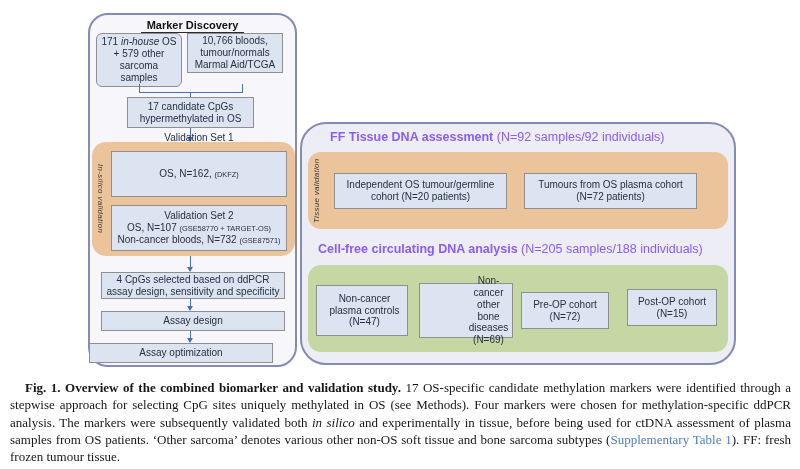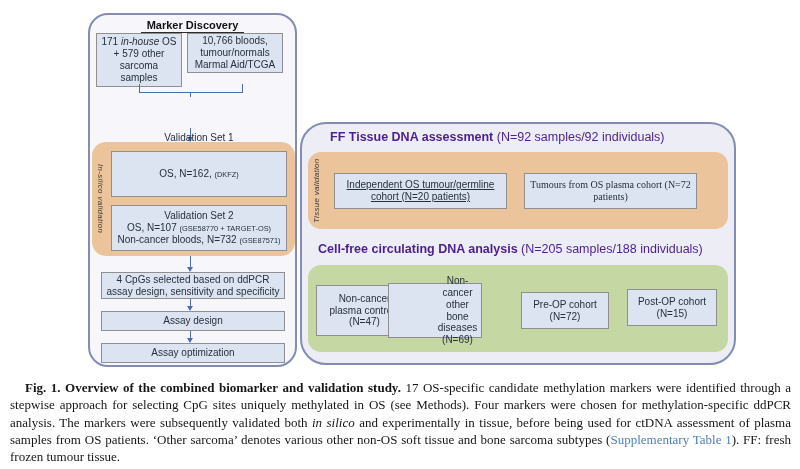--- a/index.html
+++ b/index.html
@@ -21,48 +21,49 @@
       border-top:5px solid #4a6fb8;}
   .bracket{position:absolute;border-left:1.6px solid #4a6fb8;border-right:1.6px solid #4a6fb8;
       border-bottom:1.6px solid #4a6fb8;box-sizing:border-box;}
   .md-title-wrap{position:absolute;left:88px;top:15px;width:209px;text-align:center;}
   .md-title{display:inline-block;font-weight:bold;font-size:11px;color:#111;
       border-bottom:1.6px solid #2b2b2b;padding:0 6px 1px 6px;}
   .vlabel{position:absolute;writing-mode:vertical-rl;font-style:italic;font-size:8px;
       color:#3a3a3a;display:flex;align-items:center;justify-content:center;
       text-align:center;letter-spacing:.3px;}
   .flip{transform:rotate(180deg);}
-  .sec-h{position:absolute;font-size:12.5px;color:#4c1d95;white-space:nowrap;}
+  .sec-h{position:absolute;font-size:12.5px;color:#8b5cf6;white-space:nowrap;}
   .sec-h .hb{font-weight:bold;}
   .caption{position:absolute;left:10px;top:379px;width:781px;
       font-family:"Liberation Serif",serif;font-size:13px;line-height:17.3px;
       text-align:justify;text-indent:15px;color:#161616;}
   .caption .cb{font-weight:bold;}
   .caption .cl{color:#4d7ebf;cursor:pointer;}
 </style>
 </head>
 <body>
 
 <div id="page">
 
   <div class="panel" style="left:88px;top:13px;width:209px;height:354px;border-radius:20px;background:#f7f7fb;"></div>
 
   <div class="md-title-wrap">
     <span class="md-title">Marker Discovery</span>
   </div>
 
-  <div class="bx" style="left:96px;top:33px;width:86px;height:54px;">
+  <div class="bx" style="left:96px;top:33px;width:86px;height:54px;border-radius:6px;">
     <span><span>171 </span><span class="it">in-house</span><span> OS + 579 other sarcoma samples</span></span>
   </div>
 
   <div class="bx" style="left:187px;top:33px;width:96px;height:40px;">10,766 bloods, tumour/normals Marmal Aid/TCGA</div>
 
   <div class="bracket" style="left:139px;top:84px;width:104px;height:9px;"></div>
   <div class="vline" style="left:190px;top:92px;height:5px;"></div>
 
+  <div class="bx" style="left:127px;top:97px;width:127px;height:31px;">17 candidate CpGs hypermethylated in OS</div>
 
   <div class="varrow" style="left:190px;top:128px;height:9px;"></div>
 
   <div class="orange" style="left:92px;top:142px;width:203px;height:114px;"></div>
   <div class="vlabel" style="left:92px;top:142px;width:16px;height:114px;">In-silico validation</div>
 
   <div class="bx" style="left:111px;top:151px;width:176px;height:46px;gap:24px;">
     <span class="ln">Validation Set 1</span>
     <span class="ln"><span>OS, N=162, </span><span class="sm">(DKFZ)</span></span>
     <span class="ln"><span>Non-cancer bloods, N=699 </span><span class="sm">(GSE125105)</span></span>
@@ -77,42 +78,42 @@
   <div class="varrow" style="left:190px;top:256px;height:11px;"></div>
 
   <div class="bx" style="left:101px;top:272px;width:184px;height:27px;">4 CpGs selected based on ddPCR assay design, sensitivity and specificity</div>
 
   <div class="varrow" style="left:190px;top:299px;height:7px;"></div>
 
   <div class="bx" style="left:101px;top:311px;width:184px;height:20px;">Assay design</div>
 
   <div class="varrow" style="left:190px;top:331px;height:7px;"></div>
 
-  <div class="bx" style="left:101px;top:343px;width:184px;height:20px;">Assay optimization</div>
+  <div class="bx" style="left:89px;top:343px;width:184px;height:20px;">Assay optimization</div>
 
   <div class="panel" style="left:300px;top:122px;width:436px;height:243px;border-radius:26px;background:#ededf5;"></div>
 
   <div class="sec-h" style="left:330px;top:130px;">
     <span class="hb">FF Tissue DNA assessment</span><span> (N=92 samples/92 individuals)</span>
   </div>
 
   <div class="orange" style="left:308px;top:152px;width:420px;height:77px;border-radius:13px;"></div>
   <div class="vlabel flip" style="left:309px;top:152px;width:15px;height:77px;">Tissue validation</div>
 
-  <div class="bx" style="left:334px;top:173px;width:173px;height:36px;text-decoration:underline;">Independent OS tumour/germline cohort (N=20 patients)</div>
-  <div class="bx" style="left:524px;top:173px;width:173px;height:36px;font-family:Liberation Serif, serif;">Tumours from OS plasma cohort (N=72 patients)</div>
+  <div class="bx" style="left:334px;top:173px;width:173px;height:36px;">Independent OS tumour/germline cohort (N=20 patients)</div>
+  <div class="bx" style="left:524px;top:173px;width:173px;height:36px;">Tumours from OS plasma cohort (N=72 patients)</div>
 
   <div class="sec-h" style="left:318px;top:242px;">
     <span class="hb">Cell-free circulating DNA analysis</span><span> (N=205 samples/188 individuals)</span>
   </div>
 
   <div class="green" style="left:308px;top:265px;width:420px;height:87px;border-radius:13px;"></div>
 
   <div class="bx" style="left:316px;top:285px;width:92px;height:51px;padding-left:8px;">Non-cancer plasma controls (N=47)</div>
-  <div class="bx" style="left:388px;top:283px;width:94px;height:55px;padding-left:48px;">Non-cancer other bone diseases (N=69)</div>
+  <div class="bx" style="left:419px;top:283px;width:94px;height:55px;padding-left:48px;">Non-cancer other bone diseases (N=69)</div>
   <div class="bx" style="left:521px;top:292px;width:88px;height:37px;">Pre-OP cohort (N=72)</div>
   <div class="bx" style="left:627px;top:289px;width:90px;height:37px;">Post-OP cohort (N=15)</div>
 
   <div class="caption">
     <span class="cb">Fig. 1. Overview of the combined biomarker and validation study.</span><span> 17 OS-specific candidate methylation markers were identified through a stepwise approach for selecting CpG sites uniquely methylated in OS (see Methods). Four markers were chosen for methylation-specific ddPCR analysis. The markers were subsequently validated both </span><span class="it">in silico</span><span> and experimentally in tissue, before being used for ctDNA assessment of plasma samples from OS patients. ‘Other sarcoma’ denotes various other non-OS soft tissue and bone sarcoma subtypes (</span><span class="cl">Supplementary Table 1</span><span>). FF: fresh frozen tumour tissue.</span>
   </div>
 
 </div>
 
 </body></html>

